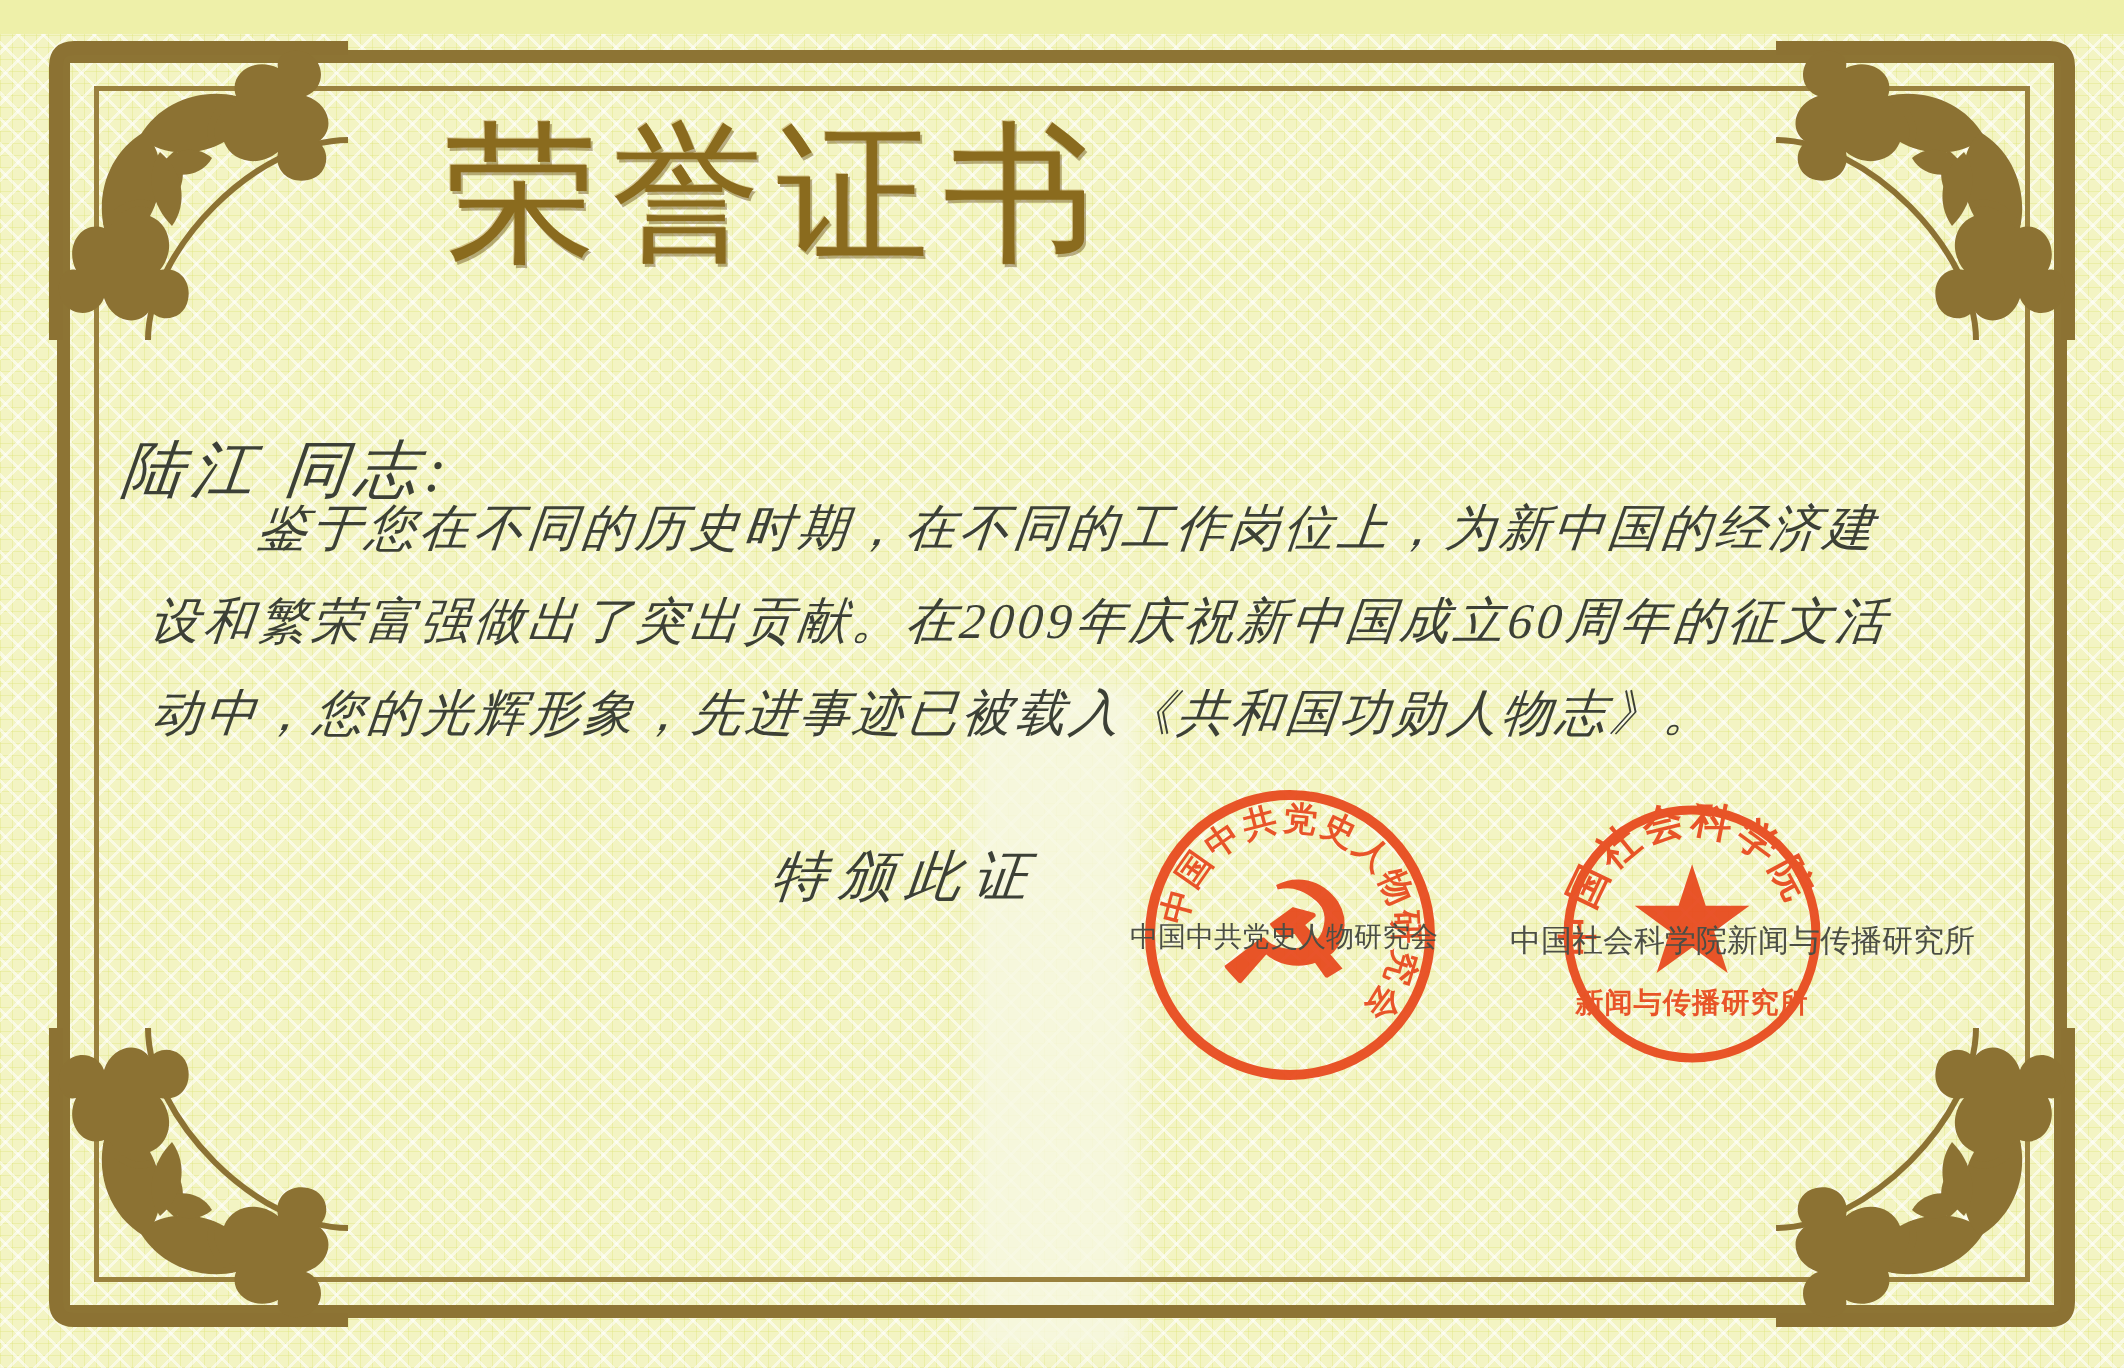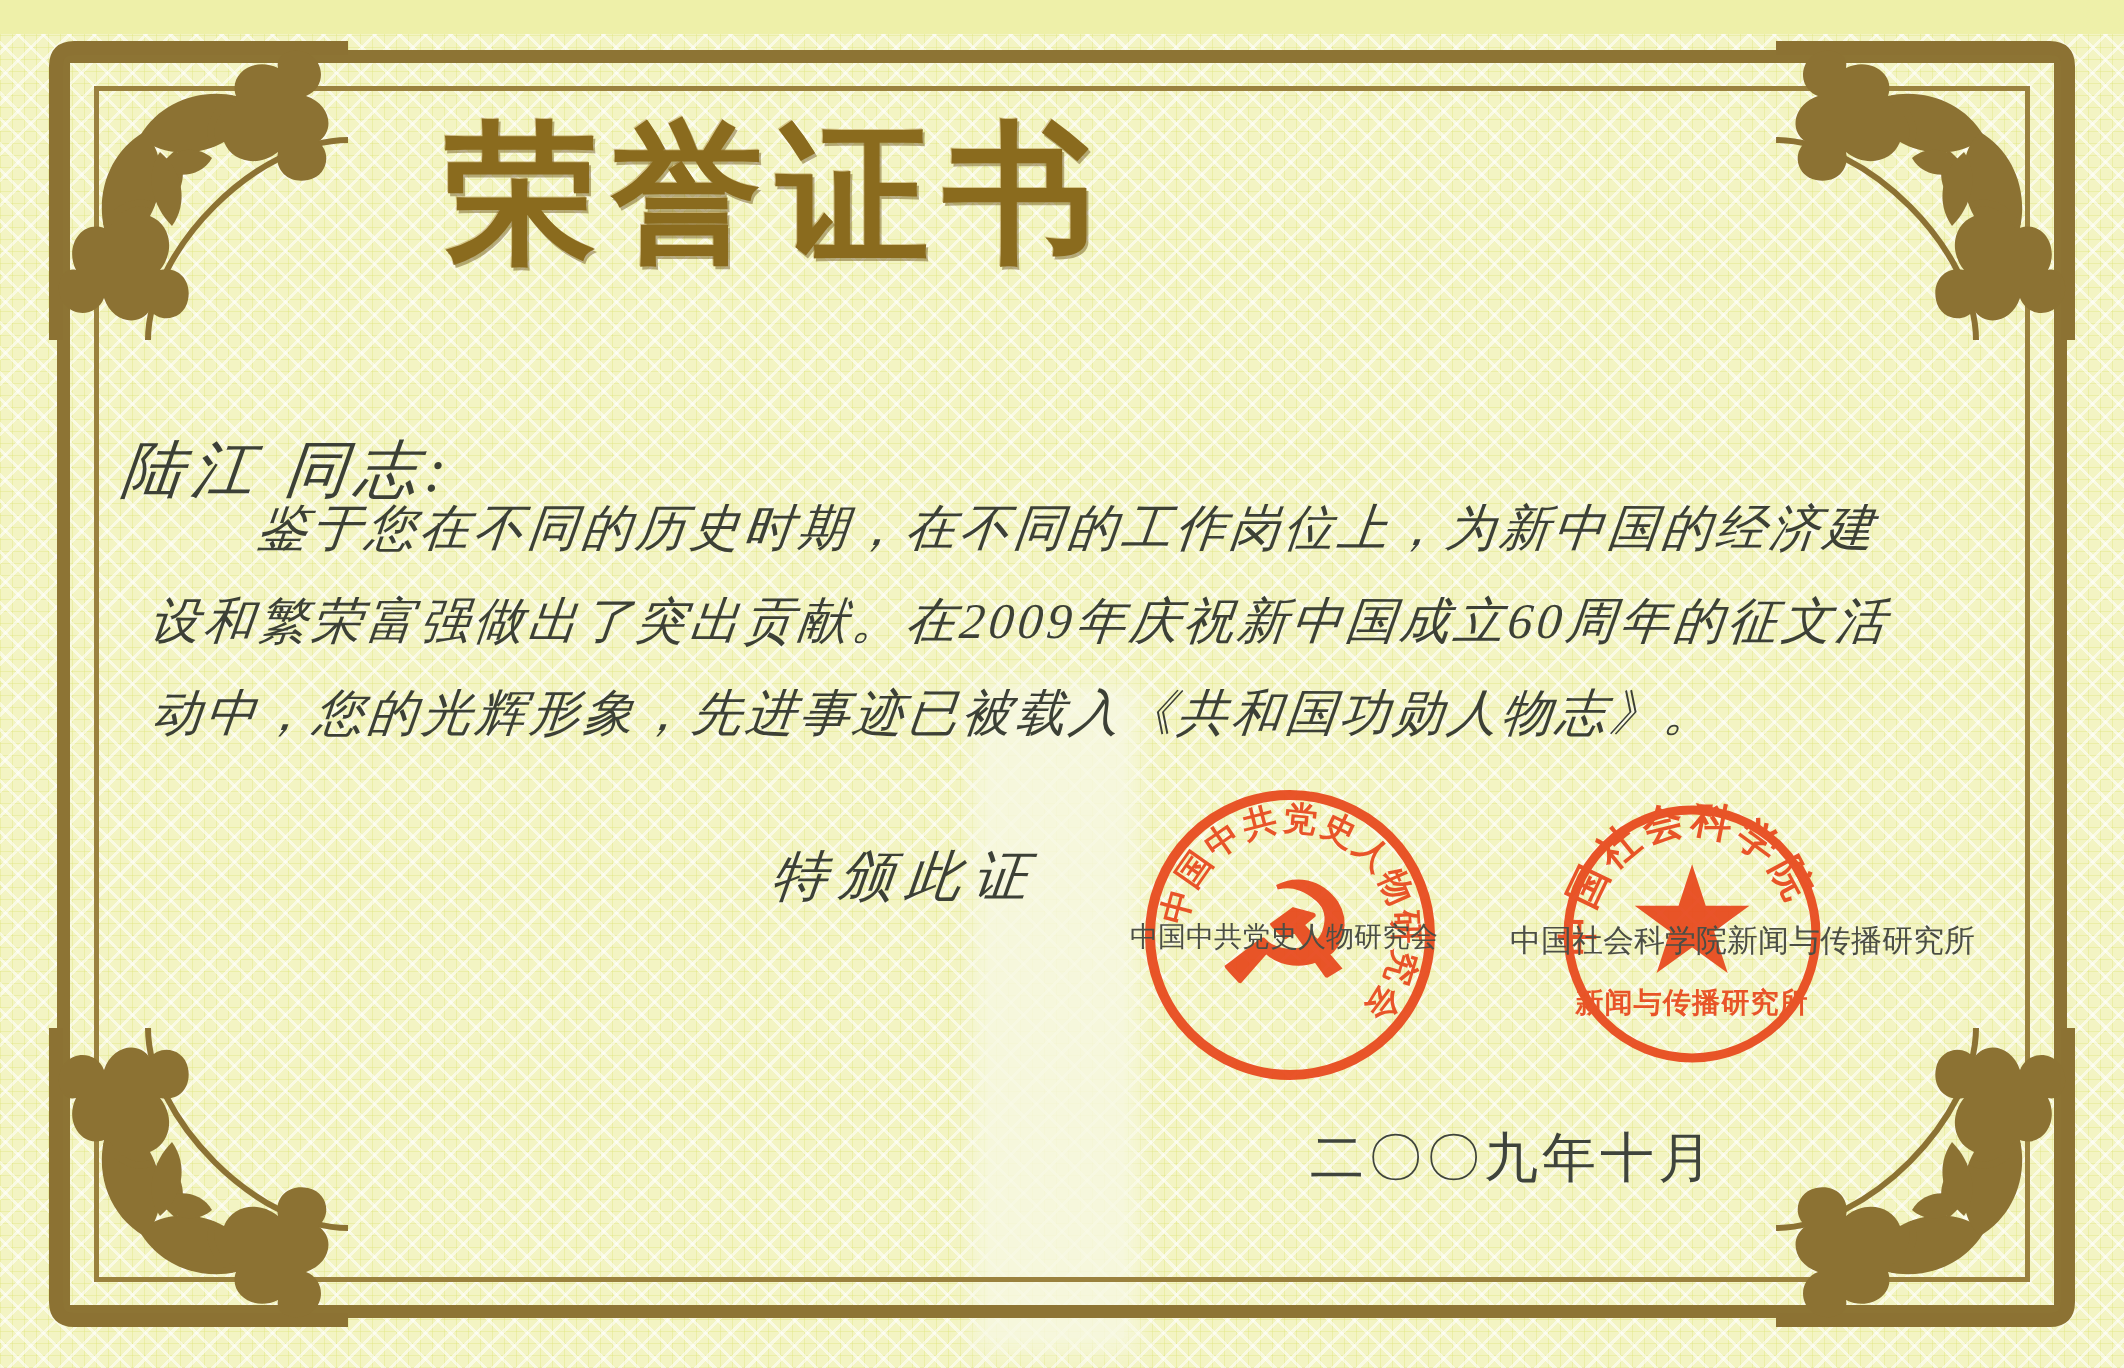--- a/index.html
+++ b/index.html
@@ -20,21 +20,21 @@
     border:13px solid #8d7434;box-sizing:border-box;z-index:3;}
   .border-inner{position:absolute;left:94px;top:86px;width:1936px;height:1196px;
     border:5px solid #9a813e;box-sizing:border-box;z-index:3;}
   .corner{position:absolute;width:300px;height:300px;z-index:4;}
   .corner.tl{left:48px;top:40px;}
   .corner.tr{left:1776px;top:40px;transform:scaleX(-1);}
   .corner.bl{left:48px;top:1028px;transform:scaleY(-1);}
   .corner.br{left:1776px;top:1028px;transform:scale(-1,-1);}
   .title{
     position:absolute;left:445px;top:112px;z-index:5;
-    font-size:152px;font-weight:700;letter-spacing:14px;line-height:1.1;
+    font-size:152px;font-weight:400;letter-spacing:14px;line-height:1.1;
     color:#8a6b1e;text-shadow:2px 3px 0 rgba(104,77,18,.45), -1px -1px 0 rgba(186,156,84,.55);
     white-space:nowrap;
   }
   .ink{color:#3c4036;}
   .hand{transform:skewX(-6deg);font-style:italic;white-space:nowrap;position:absolute;z-index:5;}
   .recipient{left:122px;top:428px;font-size:62px;letter-spacing:8px;}
   .body-line{font-size:50px;letter-spacing:4px;}
   .l1{left:258px;top:495px;}
   .l2{left:150px;top:588px;}
   .l3{left:152px;top:680px;}
@@ -120,15 +120,14 @@
         <textPath href="#arcR" startOffset="50%">中国社会科学院</textPath>
       </text>
     </g>
     <text x="135" y="168" font-size="132" text-anchor="middle" fill="#e8481c">★</text>
     <text x="135" y="212" font-size="28" letter-spacing="1" text-anchor="middle" fill="#e8481c">新闻与传播研究所</text>
   </svg>
 
   <div class="issuer issuer-left">中国中共党史人物研究会</div>
   <div class="issuer issuer-right">中国社会科学院新闻与传播研究所</div>
 
-  <div class="date">二〇〇九年十月</div>
 
 </div>
 
 </body></html>

